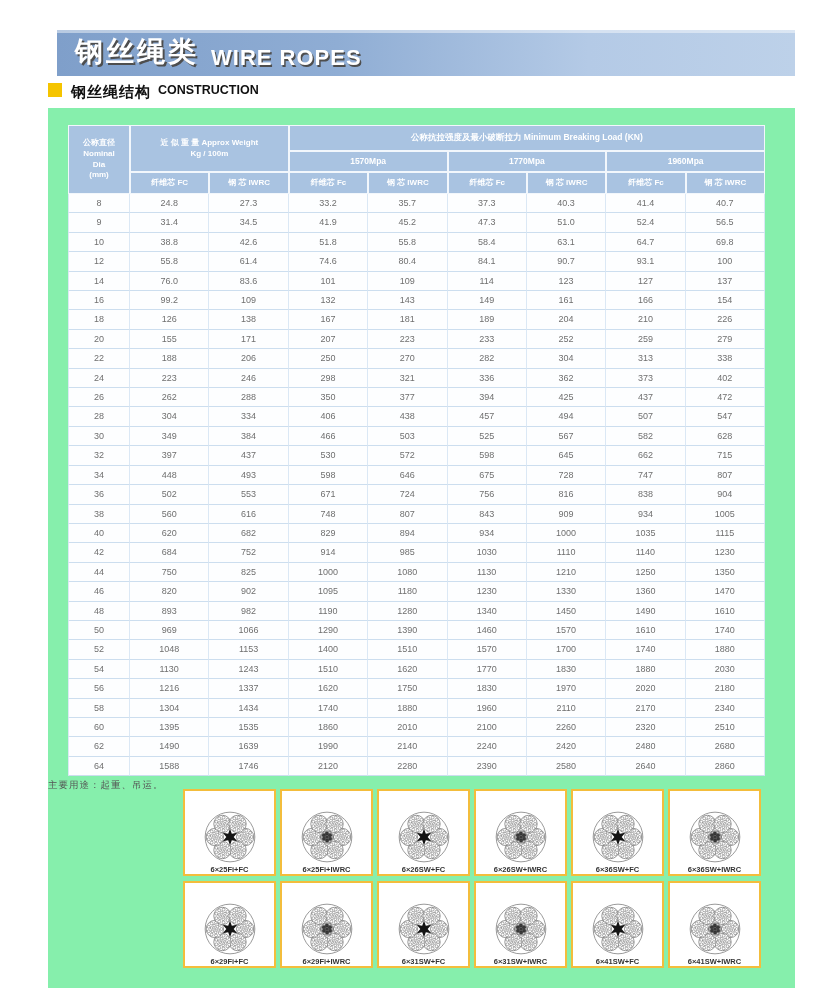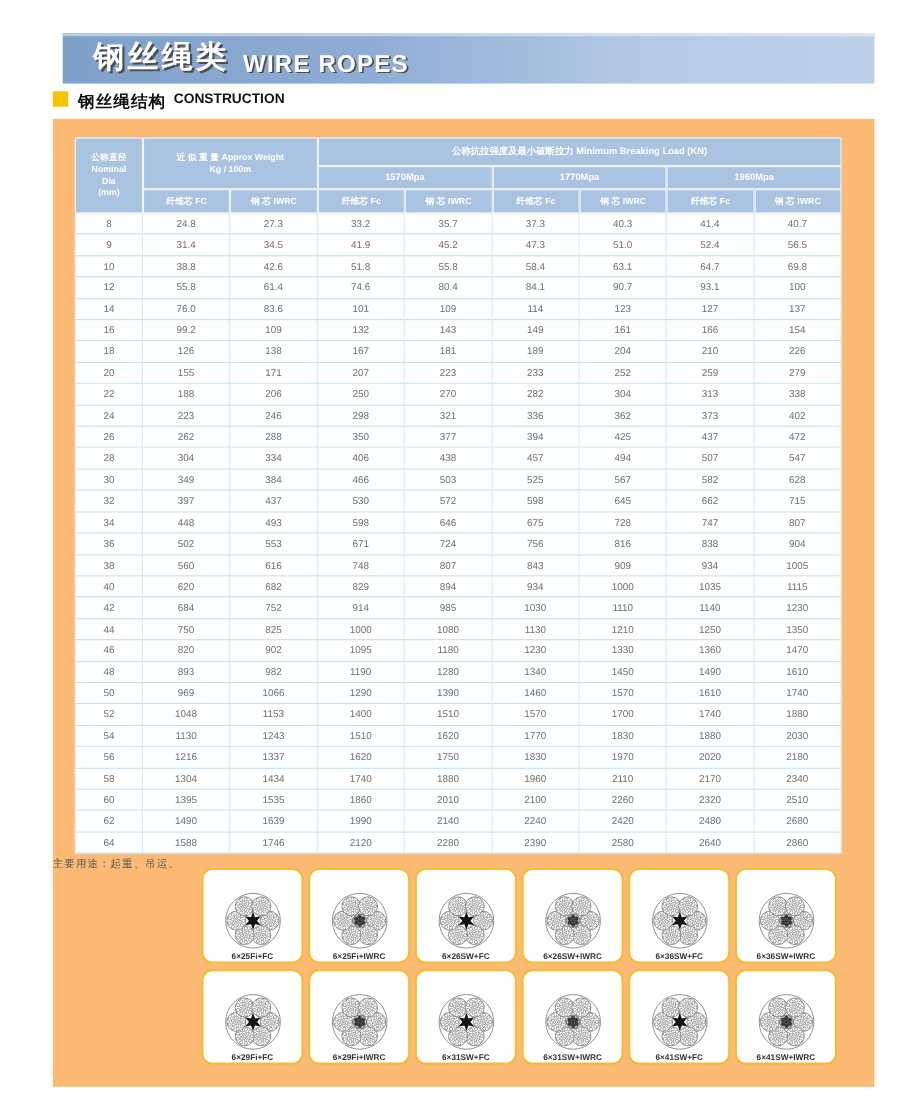--- a/index.html
+++ b/index.html
@@ -2,32 +2,32 @@
 <html><head>
 <meta charset="utf-8">
 <style>
   html,body{margin:0;padding:0;}
   body{width:830px;height:1000px;background:#ffffff;position:relative;
        font-family:"Liberation Sans",sans-serif;overflow:hidden;}
 
   .banner{position:absolute;left:57px;top:30px;width:738px;height:46px;
     background:linear-gradient(90deg,#7f9fca 0%,#8fadd4 38%,#b4cae6 72%,#bdd1e9 100%);
     box-shadow:inset 0 3px 0 rgba(255,255,255,.45);
-    display:flex;align-items:flex-end;padding:0 0 5px 28px;box-sizing:border-box;}
+    display:flex;align-items:flex-end;padding:0 0 5px 18px;box-sizing:border-box;}
   .title-cn{font-size:28px;font-weight:bold;color:#fff;letter-spacing:3px;
     text-shadow:2px 2px 0 #4e4e4e;}
   .title-en{font-size:22px;font-weight:bold;color:#fff;letter-spacing:1px;
     margin-left:12px;text-shadow:1.5px 1.5px 0 #4e4e4e;}
 
   .section{position:absolute;left:48px;top:83px;display:flex;align-items:flex-start;}
   .bullet{width:14px;height:14px;background:#f5c400;margin-right:9px;}
   .sec-cn{font-size:15px;font-weight:bold;color:#111;letter-spacing:1px;}
   .sec-en{font-size:12.5px;font-weight:bold;color:#111;margin-left:7px;}
 
-  .panel{position:absolute;left:48px;top:108px;width:747px;height:880px;background:#fdba74;}
+  .panel{position:absolute;left:48px;top:108px;width:747px;height:880px;background:#86efac;}
 
   table.spec{position:absolute;left:20px;top:17px;width:697px;
     border-collapse:separate;border-spacing:0;table-layout:fixed;}
   thead th{background:#a9c3e1;color:#ffffff;font-weight:bold;
     border:1px solid #f2f7fc;padding:0;font-size:8px;line-height:1.35;
     white-space:pre-line;}
   th.th-dia{font-size:8px;}
   th.th-weight{font-size:8px;}
   th.th-break{height:24px;font-size:8.5px;}
   th.th-mpa{height:19px;font-size:8.5px;}
@@ -35,21 +35,21 @@
   tbody td{background:#fdfeff;color:#6f6f6f;font-size:9px;text-align:center;
     height:18.4px;line-height:18.4px;padding:0;
     border-right:1px solid #dbe8f5;border-bottom:1px solid #ccdeef;}
   tbody tr td:first-child{border-left:1px solid #dbe8f5;}
 
   .note{position:absolute;left:0;top:671px;font-size:9.5px;color:#555;letter-spacing:1px;}
 
   .diagram-grid{position:absolute;left:135px;top:681px;width:582px;
     display:flex;flex-wrap:wrap;gap:5px 4px;}
   .dbox{width:93px;height:87px;box-sizing:border-box;background:#ffffff;
-    border:2px solid #f3bd3c;border-radius:10px;
+    border:2px solid #f3bd3c;border-radius:0;
     display:flex;flex-direction:column;align-items:center;justify-content:flex-start;
     padding-top:19px;}
   .dbox svg{display:block;}
   .dlabel{font-size:7.5px;font-weight:bold;color:#333;margin-top:1px;letter-spacing:0;}
 </style>
 </head>
 <body>
 
 <div class="banner">
   <span class="title-cn">钢丝绳类</span>

